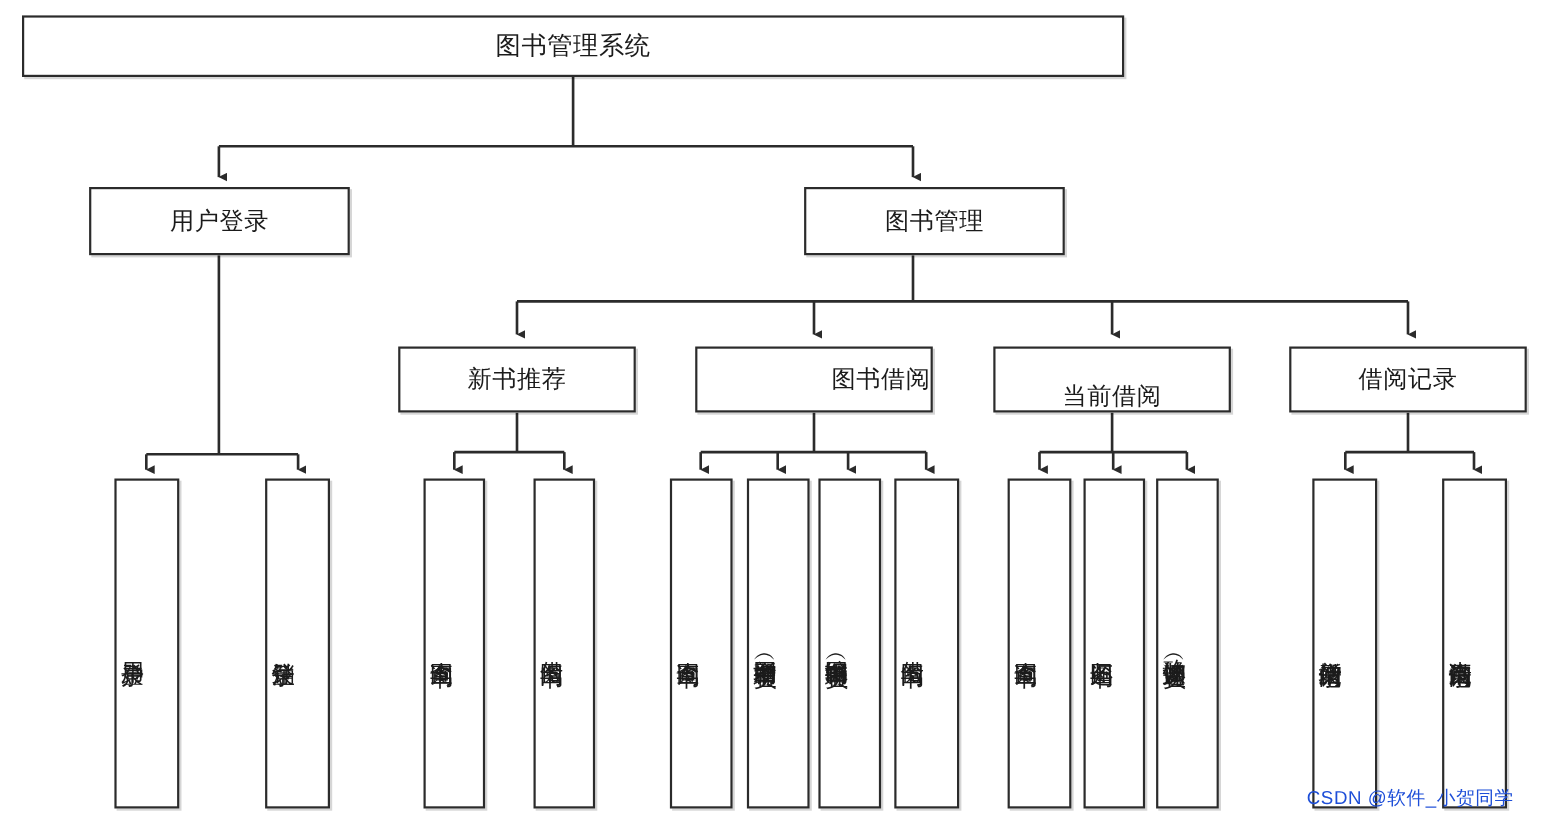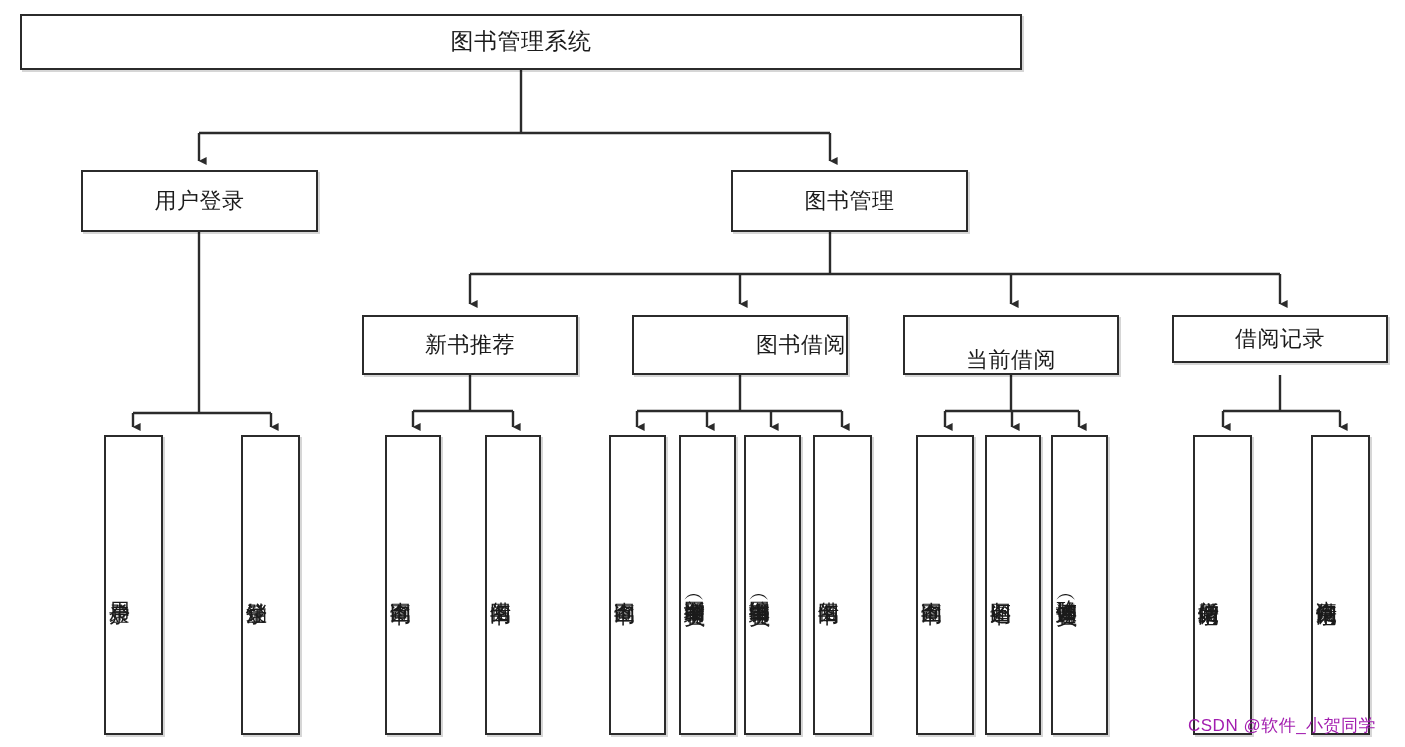--- a/index.html
+++ b/index.html
@@ -59,21 +59,21 @@
     letter-spacing: 1px;
     white-space: nowrap;
     max-height: 100%;
   }
   .node.root .label { font-size: 23px; }
   #watermark {
     position: absolute;
     left: 1188px;
     top: 714px;
     font-size: 17px;
-    color: #a21caf;
+    color: #1d4ed8;
     letter-spacing: 0.5px;
     white-space: nowrap;
   }
 </style>
 </head>
 <body>
 
 <div id="canvas">
 
   <svg class="connectors" viewBox="0 0 1405 747">
@@ -139,21 +139,21 @@
 
   <div class="node" style="left:362px; top:315px; width:216px; height:60px;">
     <span class="label">新书推荐</span>
   </div>
   <div class="node" style="left:632px; top:315px; width:216px; height:60px;justify-content:flex-end;">
     <span class="label">图书借阅</span>
   </div>
   <div class="node" style="left:903px; top:315px; width:216px; height:60px;align-items:flex-end;">
     <span class="label">当前借阅</span>
   </div>
-  <div class="node" style="left:1172px; top:315px; width:216px; height:48px;">
+  <div class="node" style="left:1172px; top:315px; width:216px; height:60px;">
     <span class="label">借阅记录</span>
   </div>
 
   <div class="node vertical" style="left:104px; top:435px; width:59px; height:300px;">
     <span class="label">用户登录</span>
   </div>
   <div class="node vertical" style="left:241px; top:435px; width:59px; height:300px;">
     <span class="label">注销登录</span>
   </div>
 

